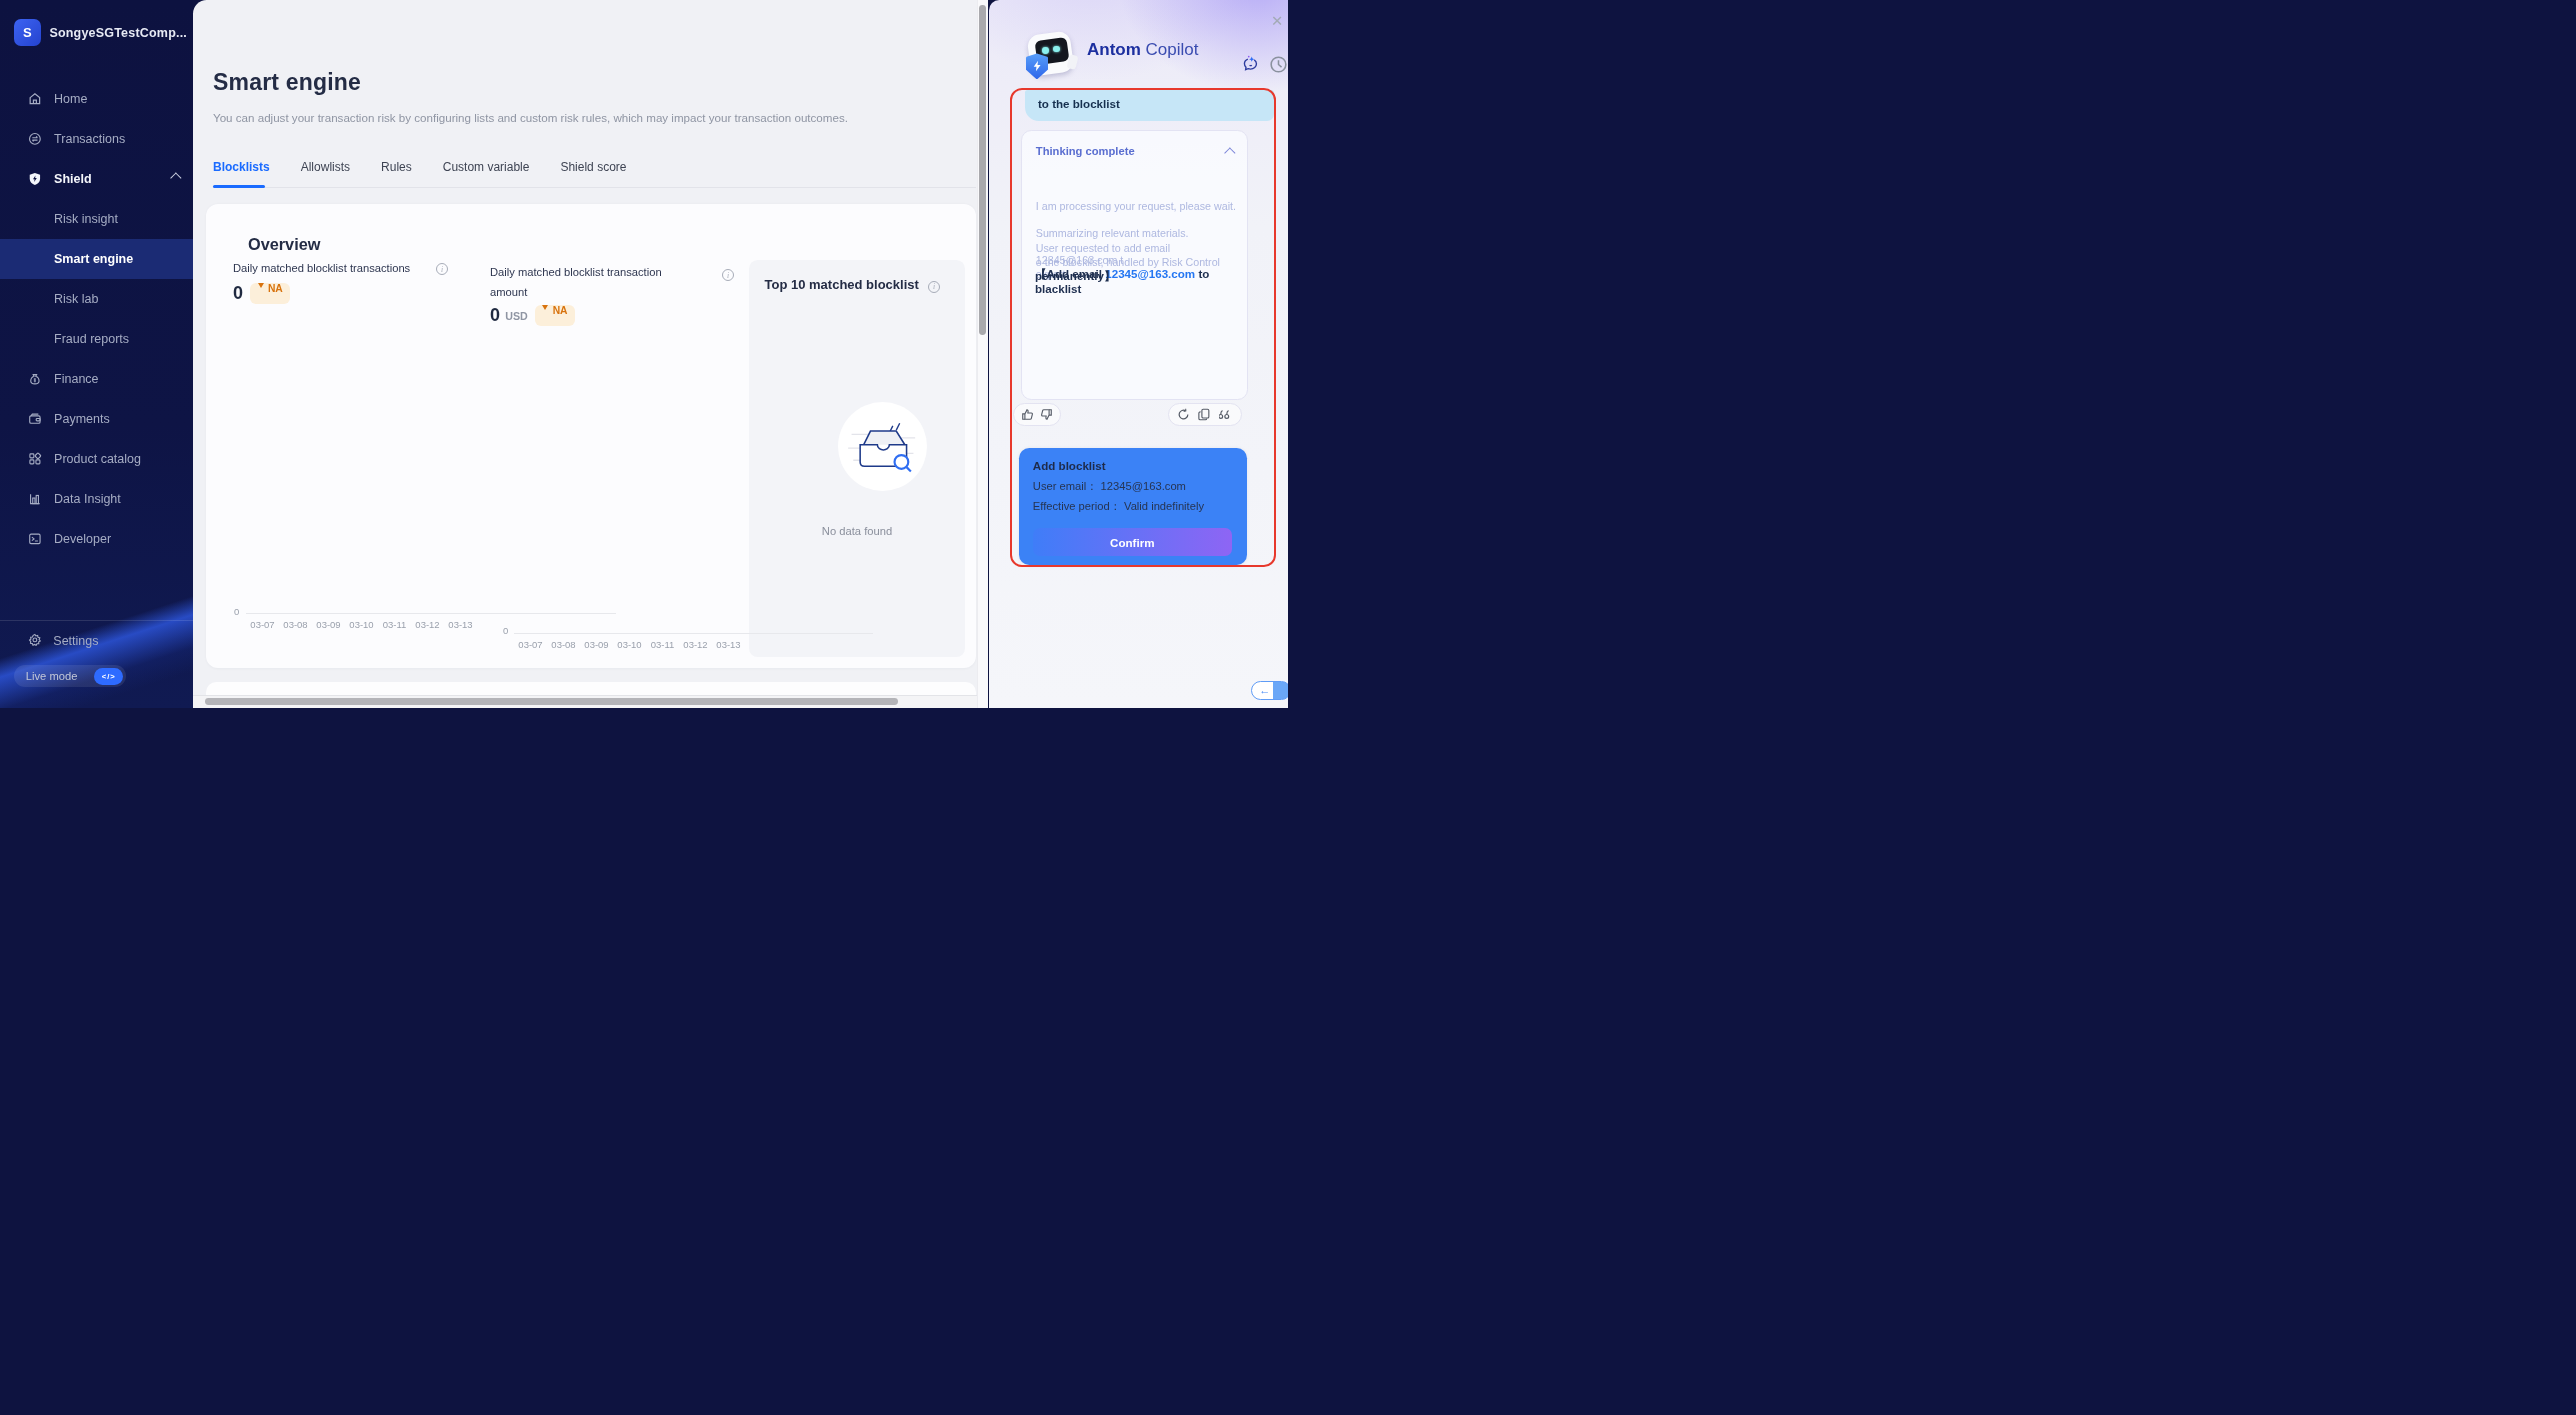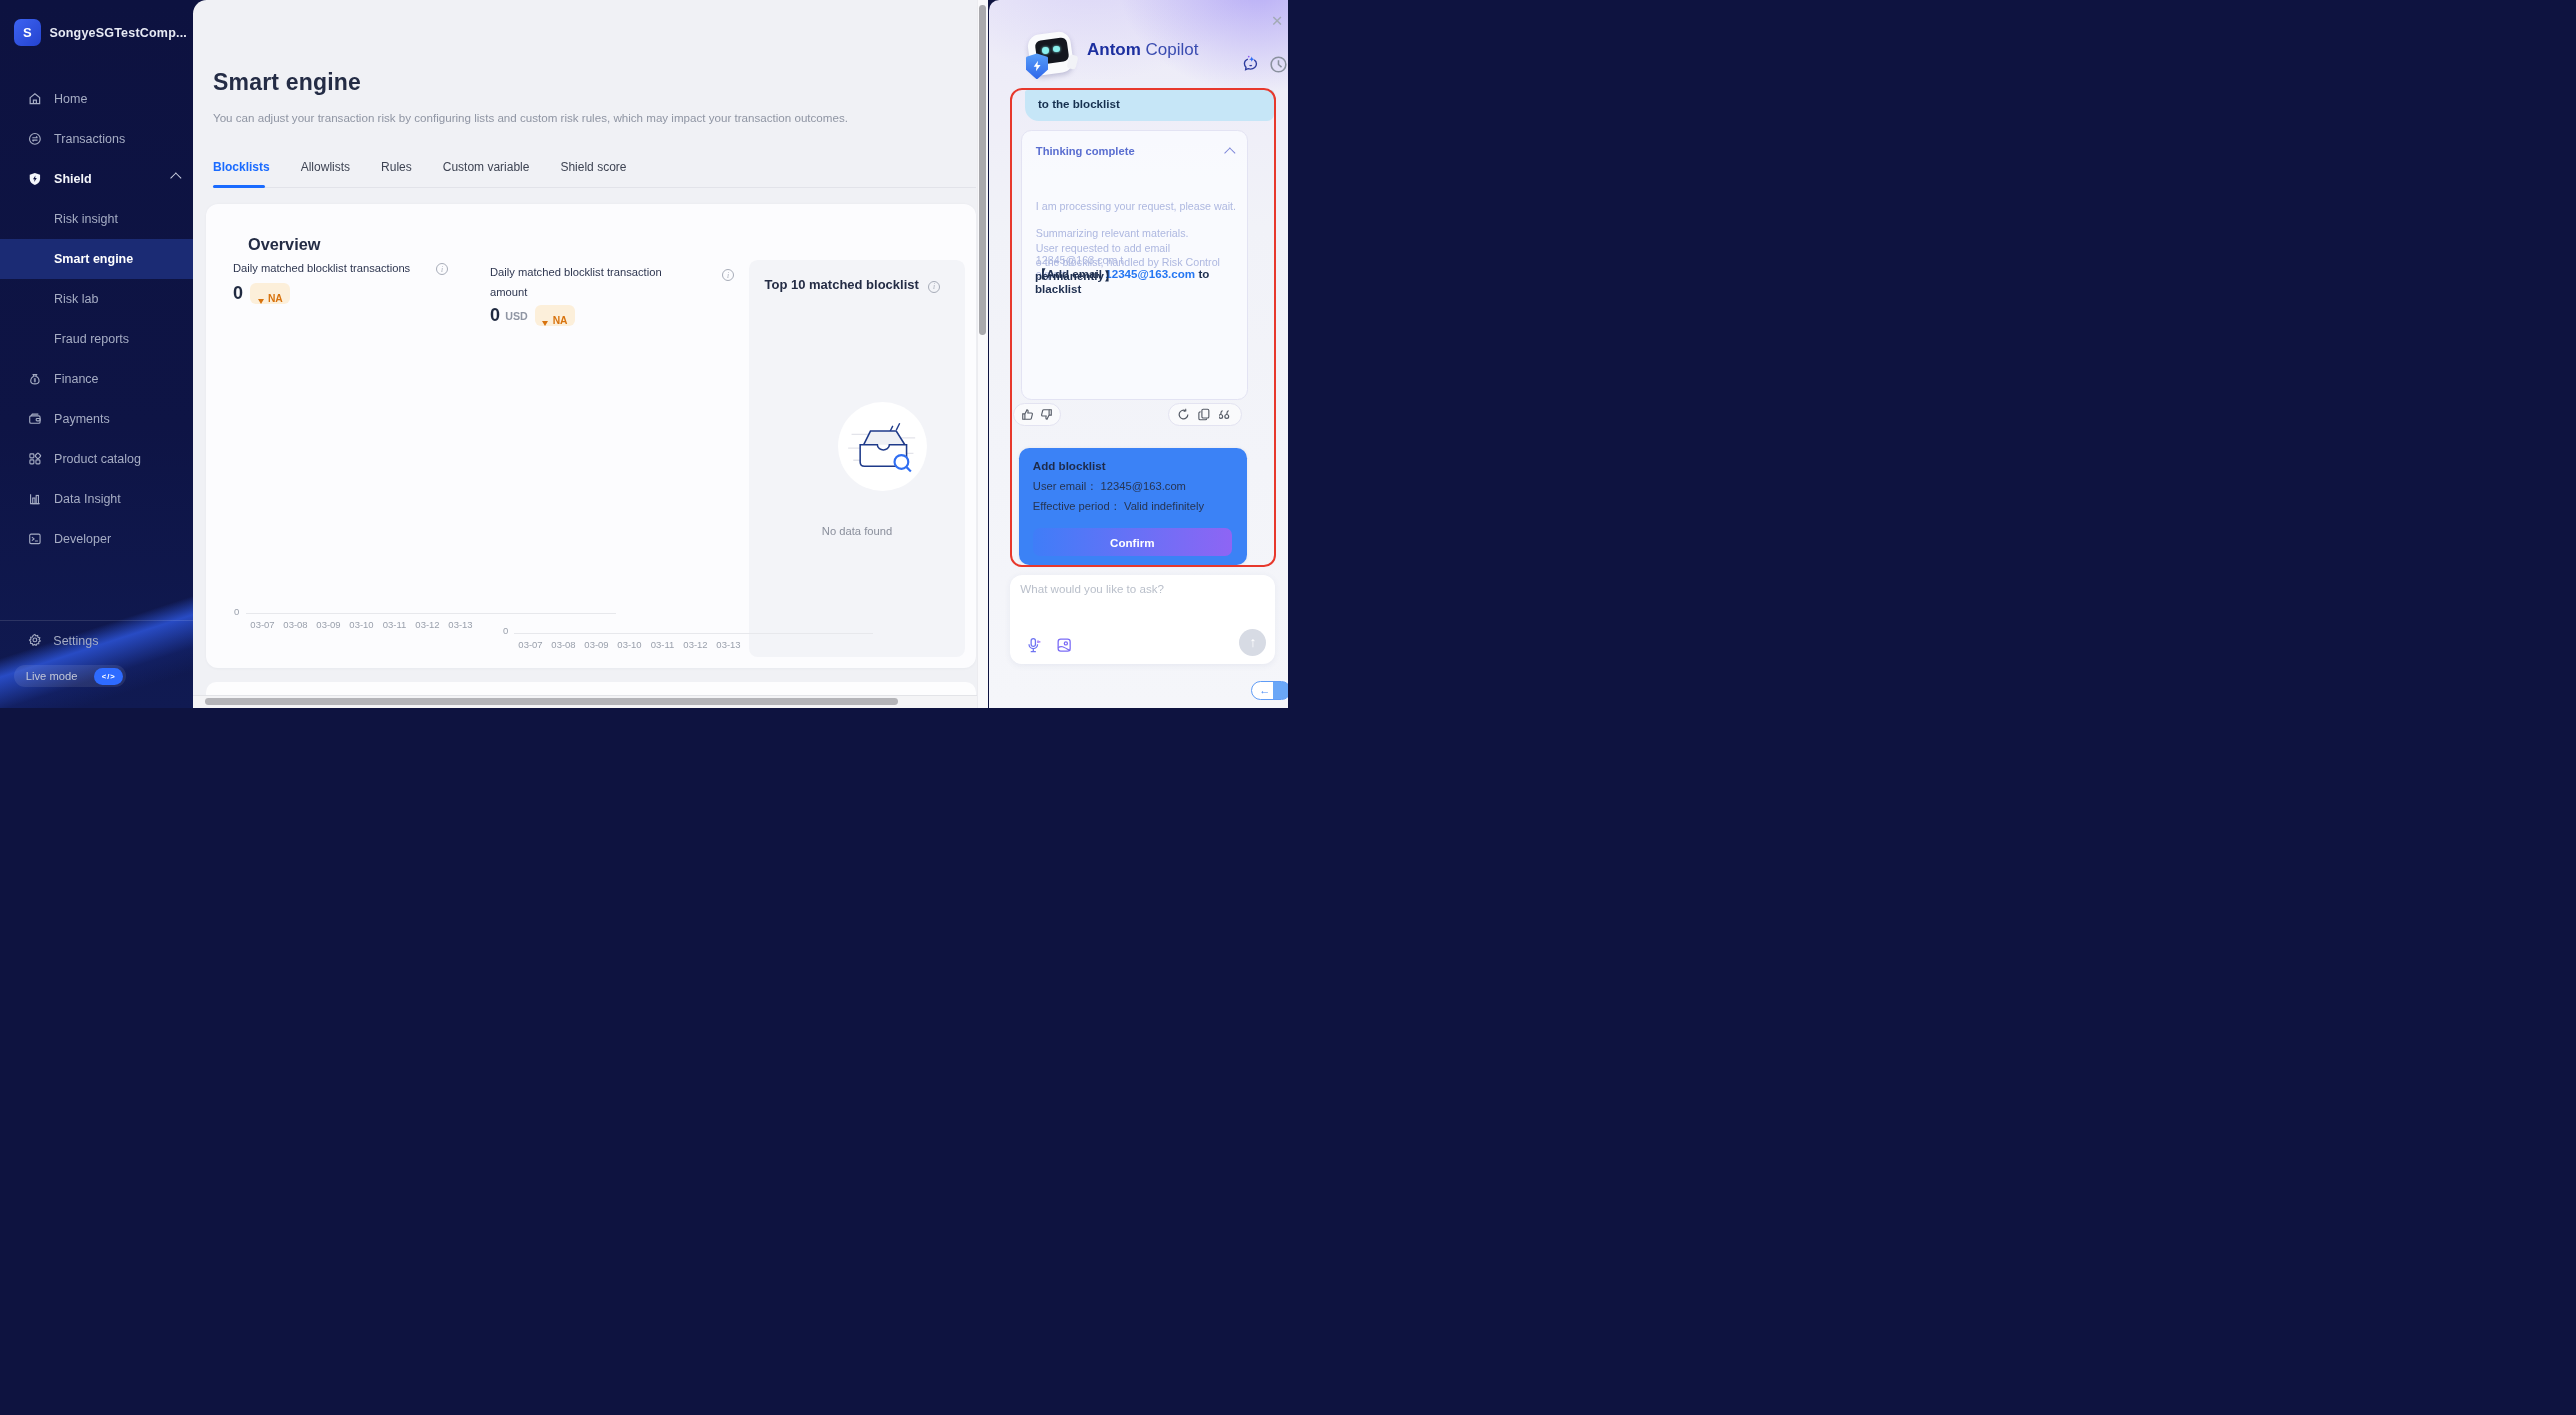--- a/index.html
+++ b/index.html
@@ -56,21 +56,21 @@
     color:#a7acb8; font-size:7.7px; display:flex; align-items:center; justify-content:center; font-style:italic;
     font-family:"Liberation Serif", serif; cursor:pointer; }
   .i1 { left:230px; top:59px; }
   .i2 { left:516px; top:65px; }
   .i3 { left:179px; top:20.6px; }
   .metric-row { position:absolute; display:flex; align-items:center; gap:6.9px; }
   .r1 { left:27px; top:79px; }
   .r2 { left:284px; top:101px; }
   .metric-value { font-size:18px; font-weight:700; color:#1f2940; }
   .metric-unit { font-size:10.7px; color:#8f95a3; font-weight:600; margin-left:-1.7px; }
-  .na-badge { height:20.6px; border-radius:6px; background:#fcefda; display:flex; align-items:flex-end; gap:4.3px;
+  .na-badge { height:20.6px; border-radius:6px; background:#fcefda; display:flex; align-items:flex-start; gap:4.3px;
     padding:0 7.7px; }
   .tri-down { width:0; height:0; border-left:3.9px solid transparent; border-right:3.9px solid transparent;
     border-top:5.2px solid #d8730e; }
   .na-text { font-size:10.3px; font-weight:700; color:#d8730e; }
 
   .top10 { position:absolute; left:543px; top:56px; width:216px; height:397px; background:#f3f4f8; border-radius:8.6px; }
   .top10-title { position:absolute; left:15.5px; top:17px; font-size:13px; font-weight:700; color:#242c45; }
   .empty-circle { position:absolute; left:89px; top:142px; width:89px; height:89px; border-radius:50%; background:#ffffff; }
   .empty-circle svg { position:absolute; left:10.3px; top:17px; }
   .no-data { position:absolute; left:0; top:265px; width:100%; text-align:center; font-size:11.2px; color:#8a8f9c; }
@@ -459,37 +459,19 @@
 
   <div class="confirm-card">
     <div class="cc-title">Add blocklist</div>
     <div class="cc-row cc1">User email： 12345@163.com</div>
     <div class="cc-row cc2">Effective period： Valid indefinitely</div>
     <button class="confirm-btn">Confirm</button>
   </div>
 
   <div class="redbox"></div>
 
-  <div class="input-card">
-    <textarea class="ask-input" placeholder="What would you like to ask?" style=""></textarea>
-    <div class="in-icons">
-      <svg width="16.3" height="16.3" viewBox="0 0 19 19" fill="none" stroke="#6f74f2" stroke-width="1.5">
-          <rect x="6" y="2" width="5" height="9" rx="2.5"></rect>
-          <path d="M3.5 8.5 C3.5 11.5 5.8 13.5 8.5 13.5 C11.2 13.5 13.5 11.5 13.5 8.5 M8.5 13.5 V17 M5.5 17 H11.5"></path>
-          <path d="M14 4 V7 M16 5 V6.5" stroke="#8b5cf6"></path>
-        </svg>
-      <svg width="16.3" height="16.3" viewBox="0 0 19 19" fill="none" stroke="#7b6cf6" stroke-width="1.5">
-          <rect x="2.5" y="2.5" width="14" height="14" rx="3"></rect>
-          <circle cx="11.5" cy="7.5" r="1.8"></circle>
-          <path d="M2.5 12.5 C6 9.5 9 11.5 16.5 16"></path>
-        </svg>
-    </div>
-    <div class="send-btn">
-        <span class="arrow">↑</span>
-      </div>
-  </div>
 
   <div class="collapse-pill">
     <span class="la">←</span>
   </div>
 
 </div>
 
 
 </body></html>

